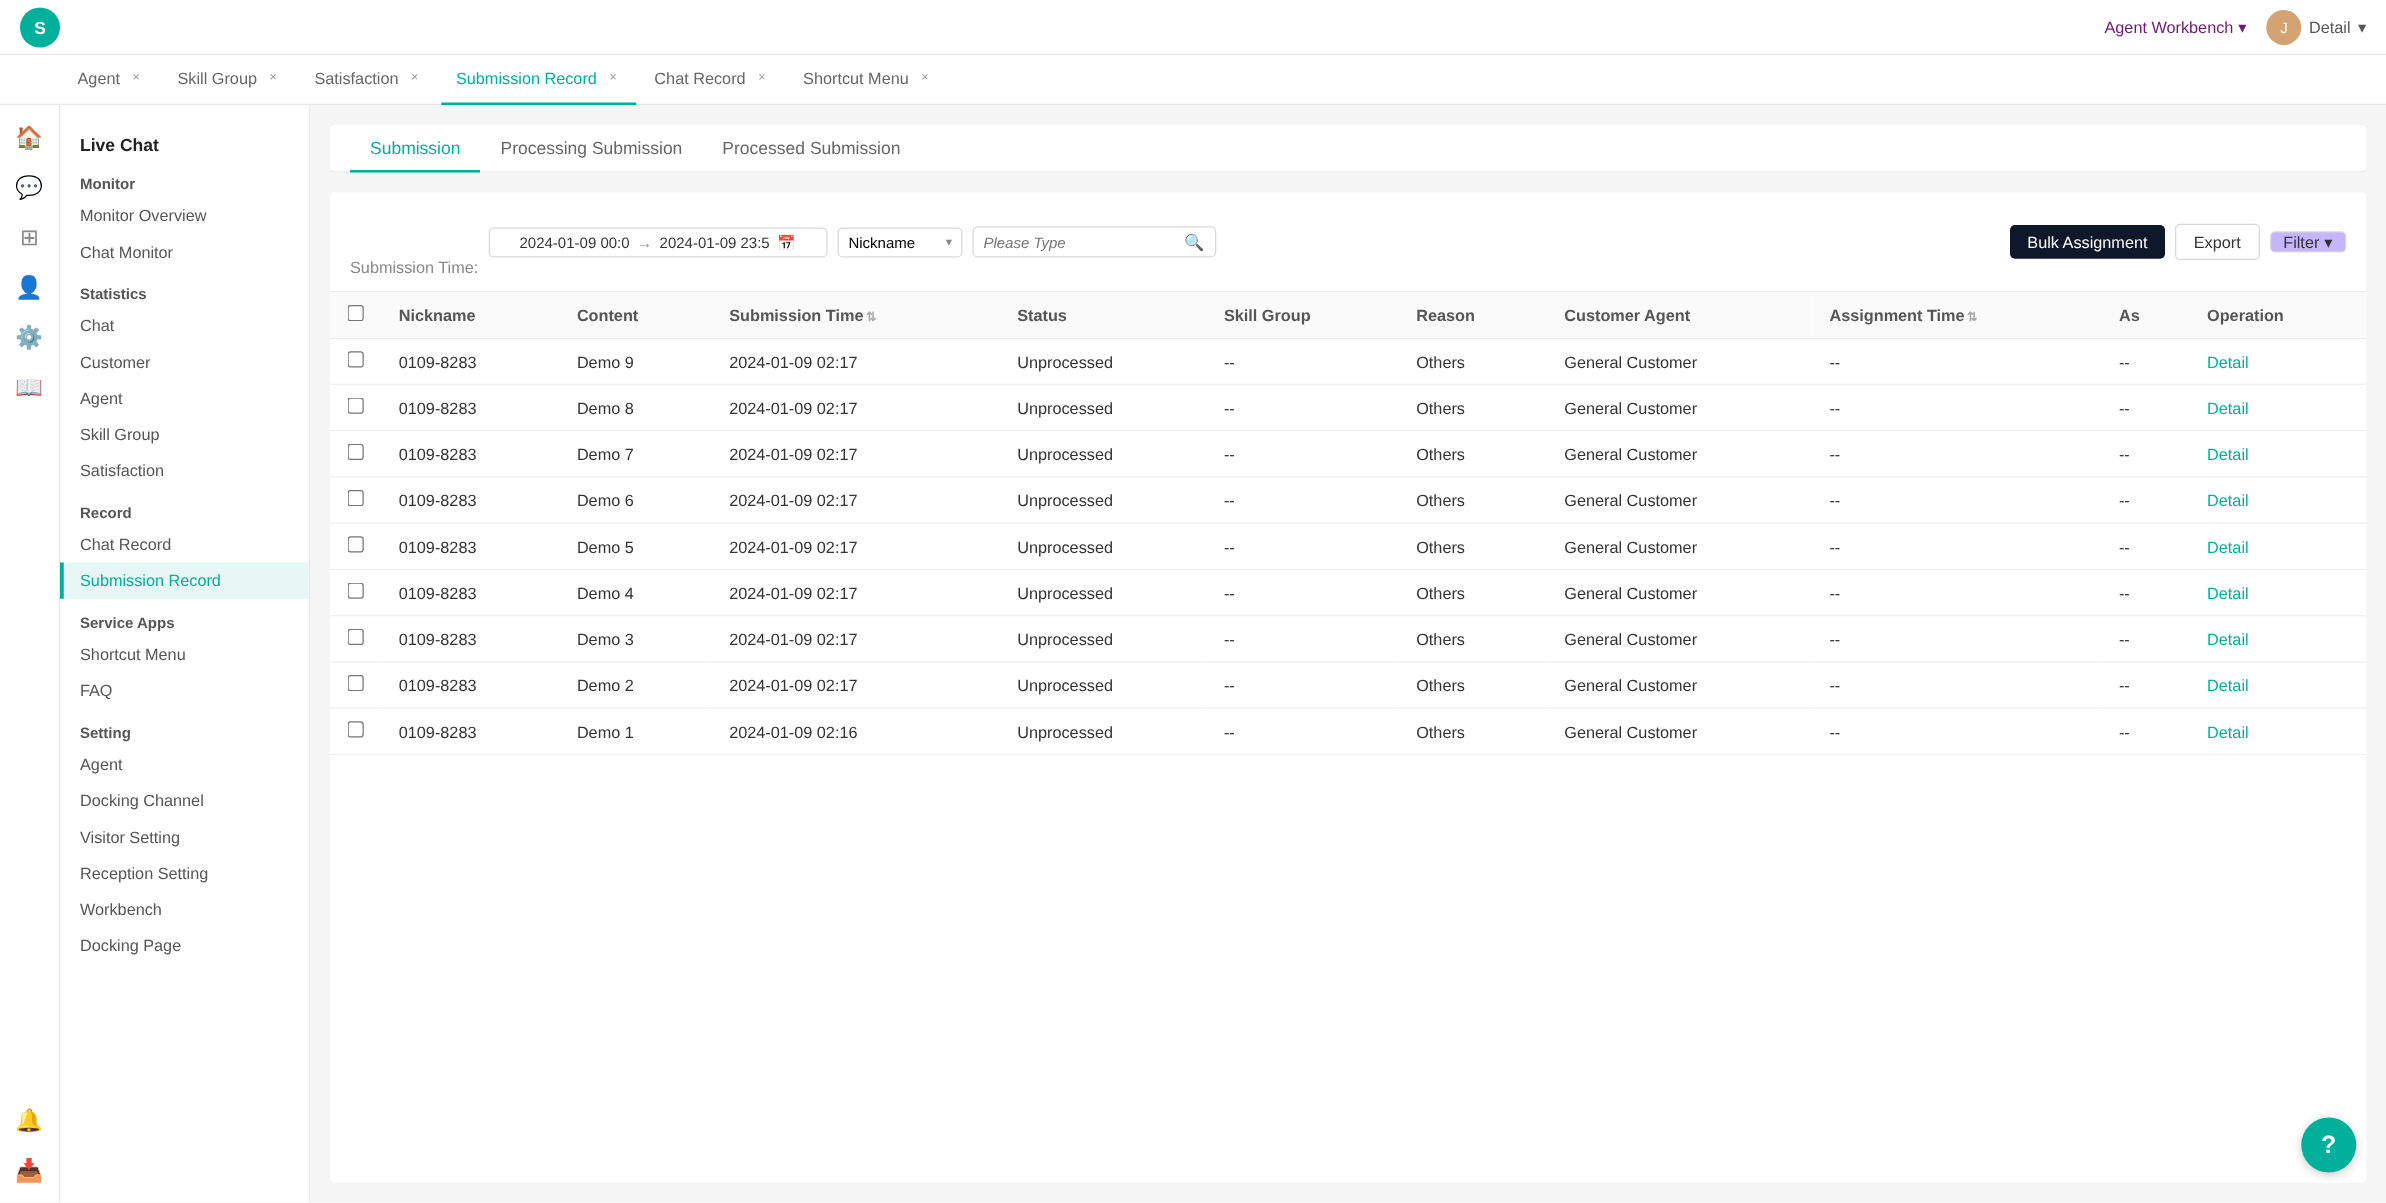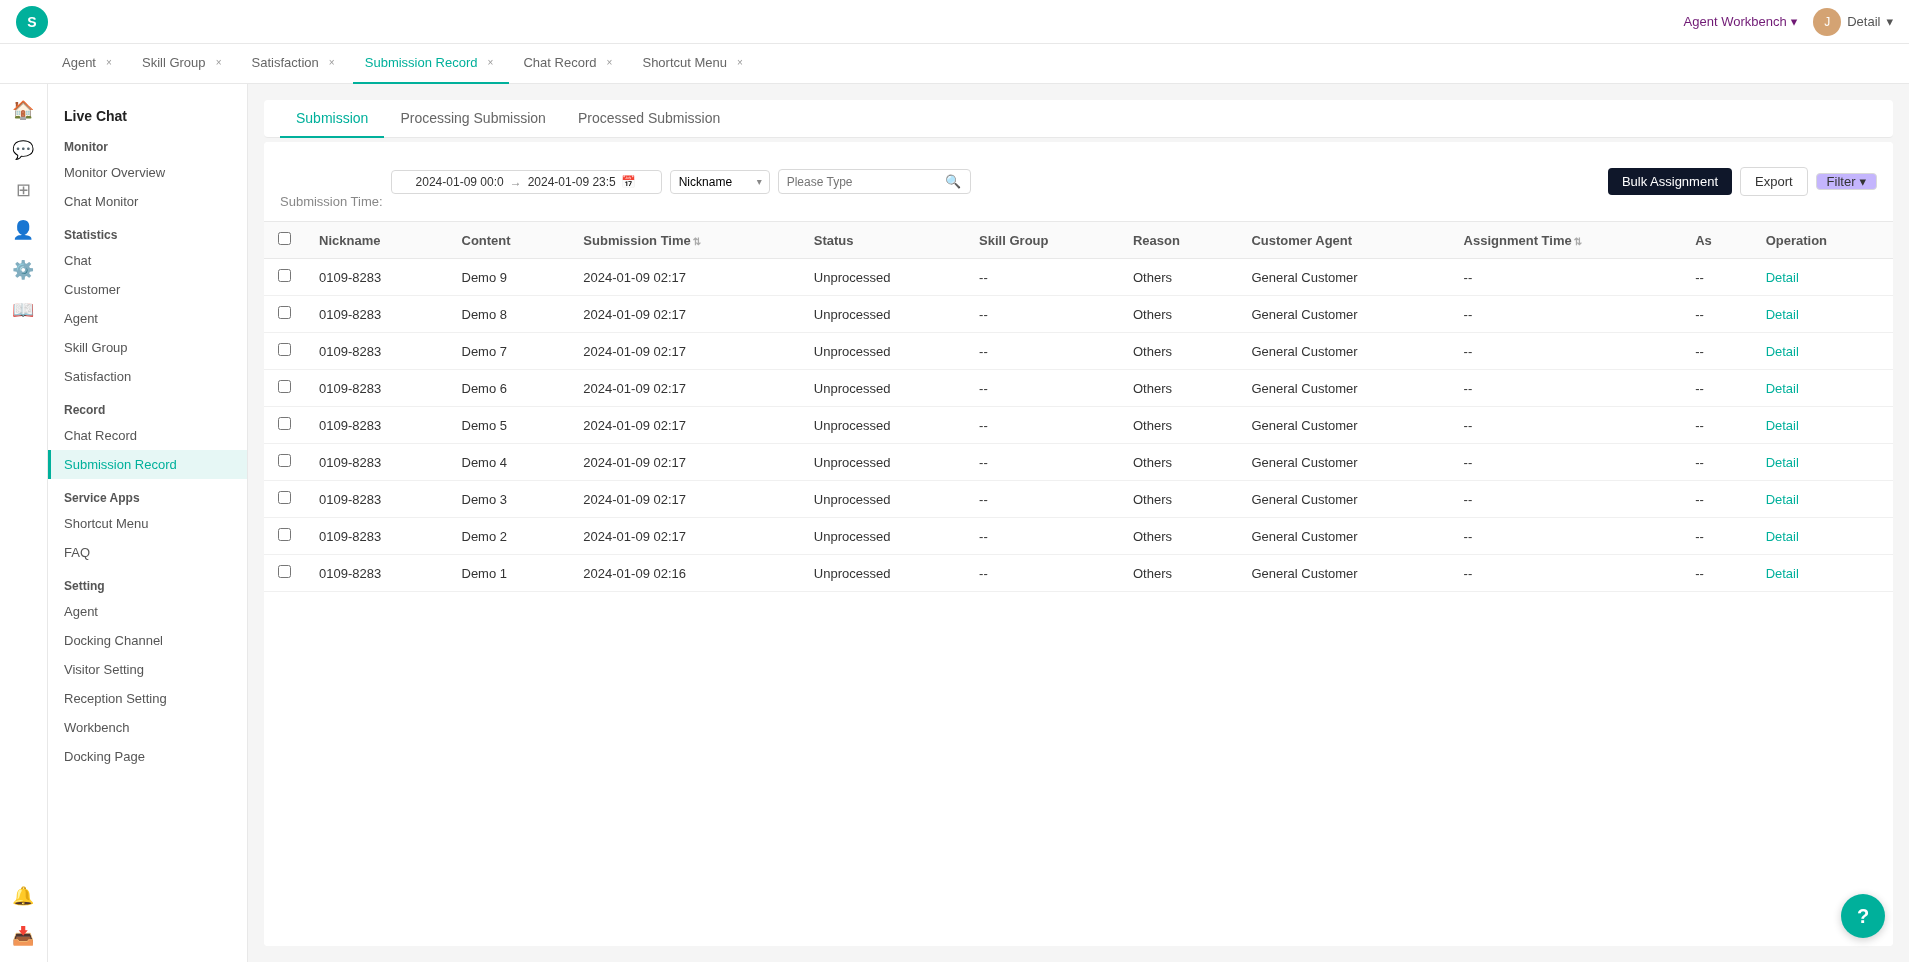--- a/index.html
+++ b/index.html
@@ -128,21 +128,21 @@
     .nav-item.active { color: #00b09b; background: #e6f7f5; border-left: 3px solid #00b09b; padding-left: 13px; }
 
     
     .content {
       flex: 1;
       display: flex;
       flex-direction: column;
       overflow: hidden;
       background: #f5f5f5;
       padding: 16px;
-      gap: 4px;
+      gap: 16px;
     }
 
     
     .sub-tabs {
       background: #fff;
       border-radius: 4px;
       display: flex;
       border-bottom: 1px solid #e8e8e8;
       padding: 0 16px;
     }
@@ -202,21 +202,21 @@
     }
     .search-box {
       display: flex; align-items: center;
       border: 1px solid #d9d9d9;
       border-radius: 4px;
       padding: 4px 8px;
       background: #fff;
       gap: 4px;
     }
     .search-box input {
-      border: none; outline: none; font-size: 12px; color: #333; min-width: 140px;
+      border: none; outline: none; font-size: 12px; color: #333; min-width: 140px; font-style: italic;
     }
     .search-icon-span { color: #aaa; font-size: 13px; }
     .filter-spacer { flex: 1; }
     .btn-bulk {
       background: #0f172a;
       color: #fff;
       border: none;
       border-radius: 4px;
       padding: 6px 14px;
       font-size: 13px;

